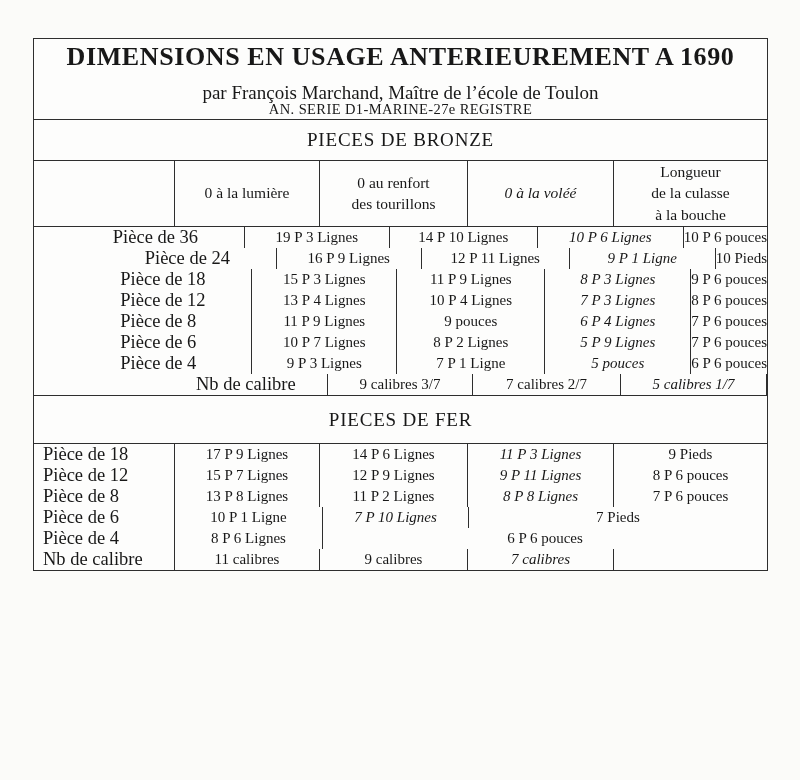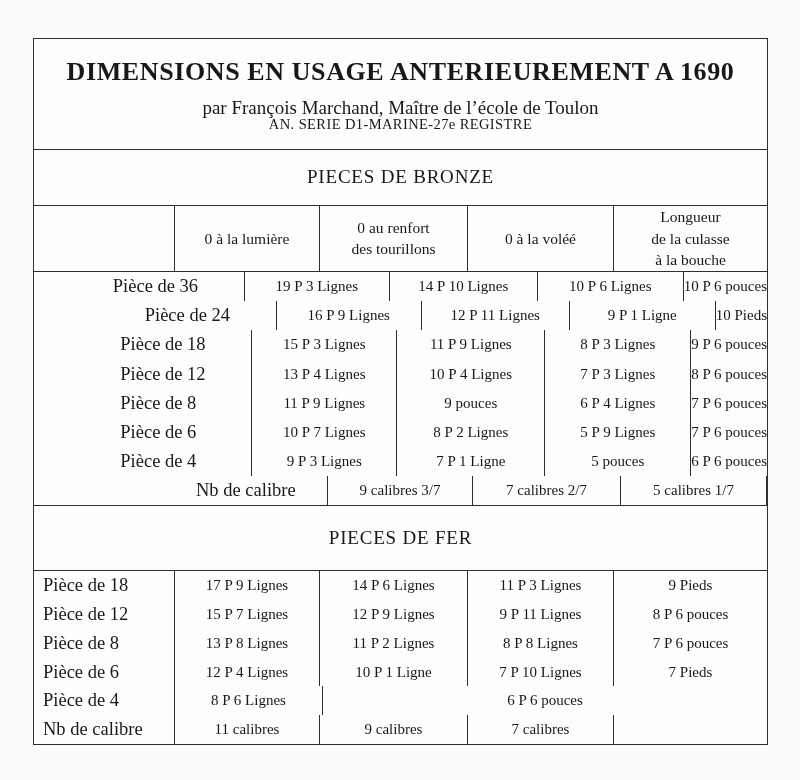--- a/index.html
+++ b/index.html
@@ -4,21 +4,21 @@
 <style>
   html,body{margin:0;padding:0;}
   body{
     width:800px;height:780px;position:relative;overflow:hidden;
     background:#fbfbf9;
     font-family:"Liberation Serif","DejaVu Serif",serif;
     color:#181818;
     -webkit-font-smoothing:antialiased;
   }
   .sheet{
-    position:absolute;left:33px;top:38px;width:735px;height:707px;
+    position:absolute;left:33px;top:38px;width:735px;height:533px;
     box-sizing:border-box;border:1.5px solid #2e2e2e;background:#fdfdfc;
     display:flex;flex-direction:column;
   }
   
   .title-block{
     height:110px;box-sizing:border-box;
     display:flex;flex-direction:column;align-items:center;justify-content:center;
     padding-top:2px;
   }
   .main-title{
@@ -37,21 +37,21 @@
   .section-title{font-size:19px;letter-spacing:0.8px;}
   
   .colhead-row{
     height:67px;box-sizing:border-box;border-top:1.5px solid #2e2e2e;
     display:flex;
   }
   .c{box-sizing:border-box;display:flex;align-items:center;justify-content:center;}
   .c0{width:140px;}
   .c1{width:145px;border-left:1.5px solid #2e2e2e;}
   .c2{width:148px;border-left:1.5px solid #2e2e2e;}
-  .c3{width:146px;border-left:1.5px solid #2e2e2e;}
+  .c3{width:146px;border-left:1.5px solid #2e2e2e;font-style:italic;}
   .c4{flex:1;border-left:1.5px solid #2e2e2e;}
   .ch{
     font-size:15.5px;text-align:center;white-space:pre-line;line-height:1.4;
   }
   
   .data-block{
     box-sizing:border-box;border-top:1.5px solid #2e2e2e;
     display:flex;flex-direction:column;
   }
   .data-block.bronze{height:234px;align-items:flex-end;}
@@ -166,21 +166,20 @@
     </div>
     <div class="drow">
       <div class="c c0">Pièce de 8</div>
       <div class="c c1">13 P 8 Lignes</div>
       <div class="c c2">11 P 2 Lignes</div>
       <div class="c c3">8 P 8 Lignes</div>
       <div class="c c4">7 P 6 pouces</div>
     </div>
     <div class="drow">
       <div class="c c0">Pièce de 6</div>
-      <div class="c c1">12 P 4 Lignes</div>
       <div class="c c2">10 P 1 Ligne</div>
       <div class="c c3">7 P 10 Lignes</div>
       <div class="c c4">7 Pieds</div>
     </div>
     <div class="drow">
       <div class="c c0">Pièce de 4</div>
       <div class="c c2">8 P 6 Lignes</div>
       <div class="c c4">6 P 6 pouces</div>
     </div>
     <div class="drow">

